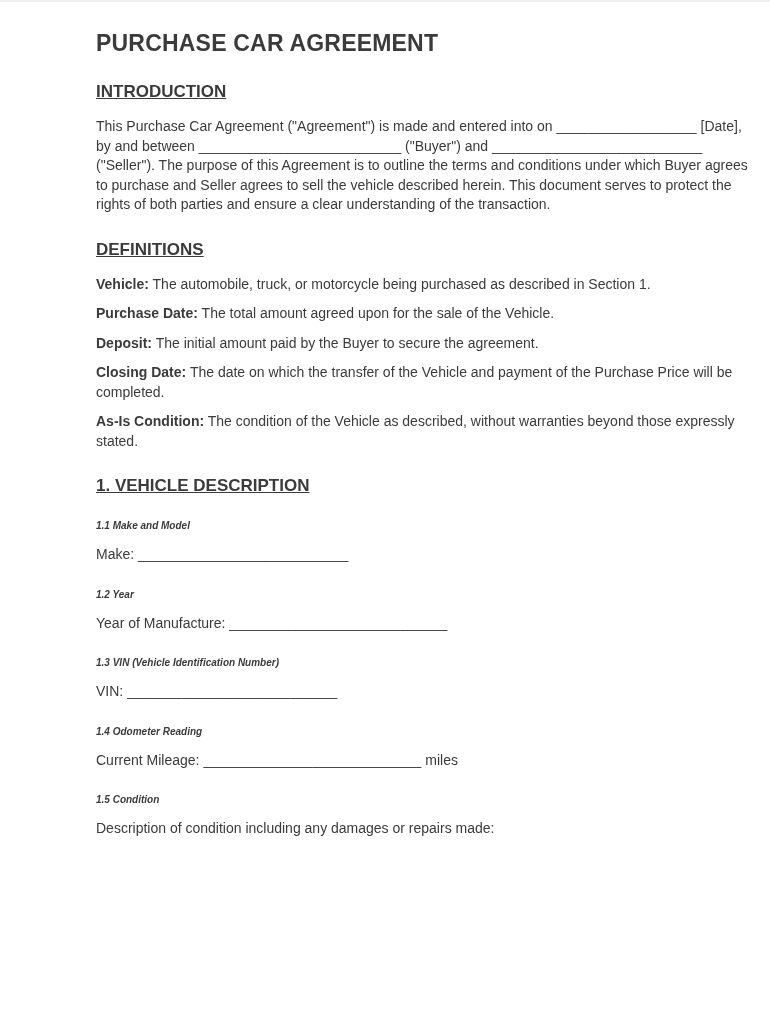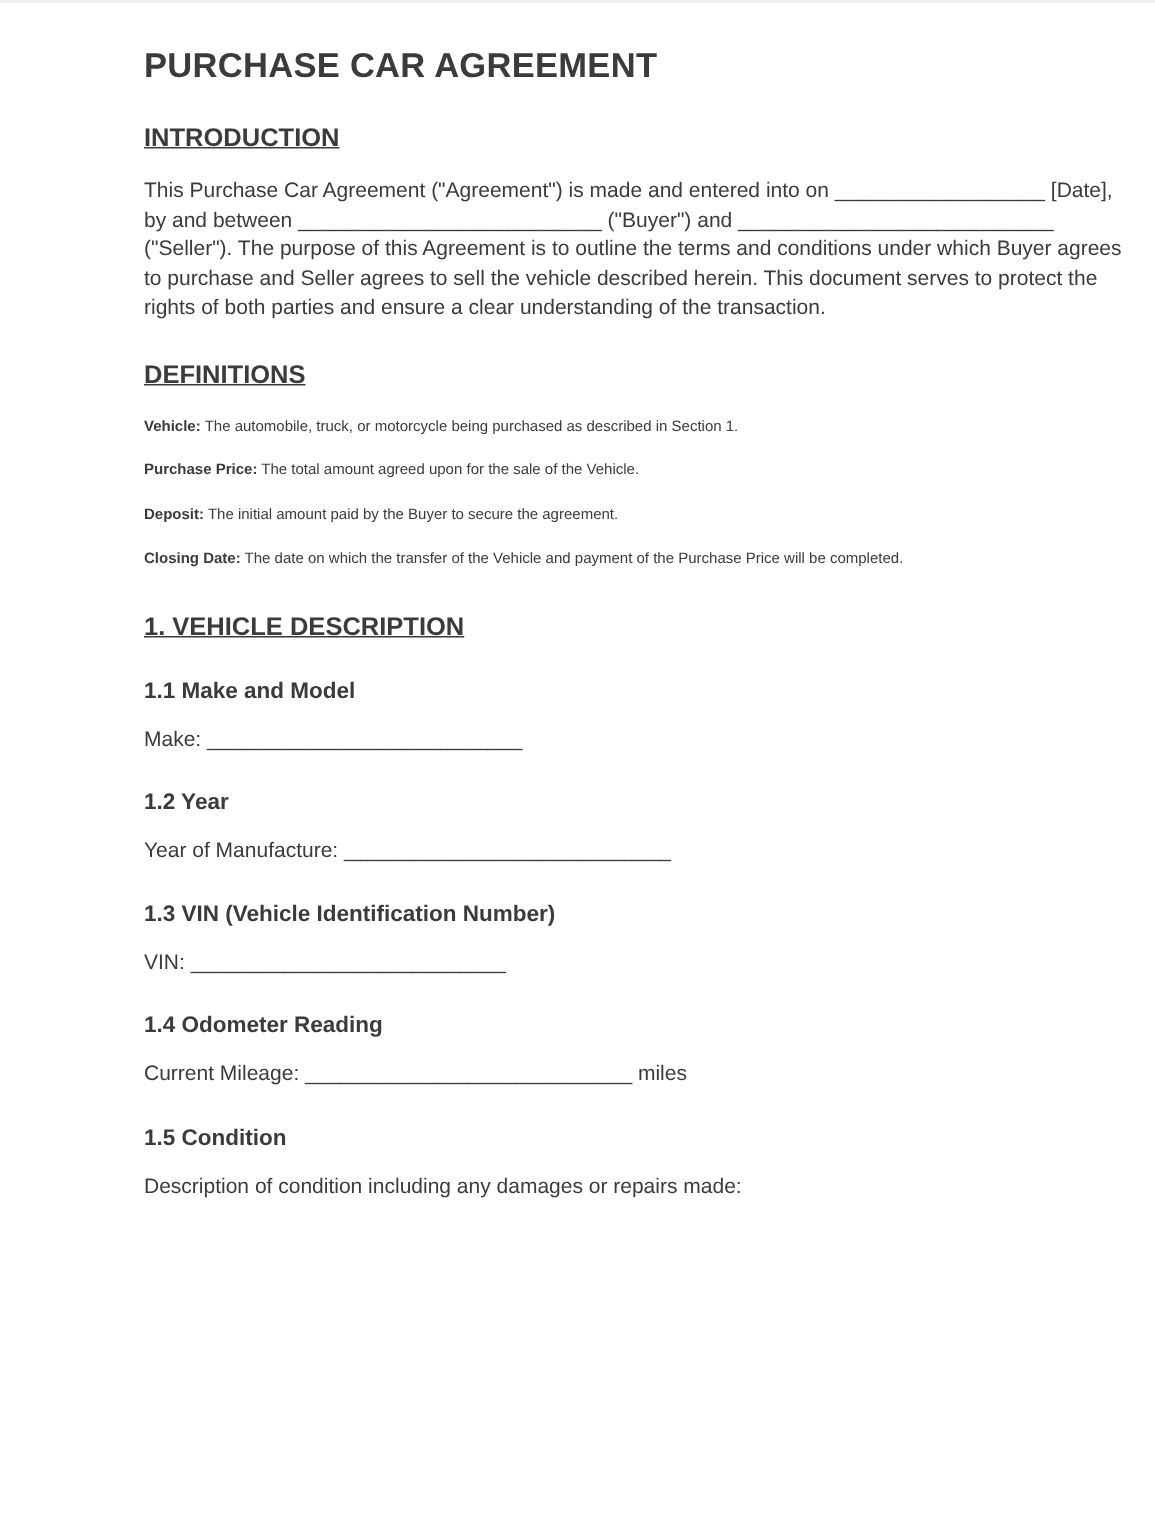--- a/index.html
+++ b/index.html
@@ -28,31 +28,32 @@
     margin: 0 0 25px 0;
     letter-spacing: 0.2px;
   }
   h2.section-heading {
     font-size: 17px;
     font-weight: 700;
     margin: 25px 0 15px 0;
     text-decoration: underline;
   }
   h3.subsection-heading {
-    font-size: 15px;
+    font-size: 10px;
     font-weight: 700;
     margin: 24px 0 14px 0;
+    font-style: italic;
   }
   p.body-text {
     font-size: 14px;
     line-height: 19.5px;
     margin: 0 0 14px 0;
   }
   p.def-item {
-    font-size: 10px;
+    font-size: 14px;
     line-height: 19.5px;
     margin: 0 0 10px 0;
   }
   .def-term { font-weight: 700; }
   p.field-row {
     font-size: 14px;
     line-height: 19.5px;
     margin: 0 0 13px 0;
   }
   .blank-line {
@@ -74,34 +75,38 @@
   <p class="body-text">This Purchase Car Agreement ("Agreement") is made and entered into on __________________ [Date], by and between __________________________ ("Buyer") and ___________________________ ("Seller"). The purpose of this Agreement is to outline the terms and conditions under which Buyer agrees to purchase and Seller agrees to sell the vehicle described herein. This document serves to protect the rights of both parties and ensure a clear understanding of the transaction.</p>
 
   <h2 class="section-heading">DEFINITIONS</h2>
 
   <p class="def-item">
     <span class="def-term">Vehicle:</span>
     <span>The automobile, truck, or motorcycle being purchased as described in Section 1.</span>
   </p>
 
   <p class="def-item">
-    <span class="def-term">Purchase Price:</span>
+    <span class="def-term">Purchase Date:</span>
     <span>The total amount agreed upon for the sale of the Vehicle.</span>
   </p>
 
   <p class="def-item">
     <span class="def-term">Deposit:</span>
     <span>The initial amount paid by the Buyer to secure the agreement.</span>
   </p>
 
   <p class="def-item">
     <span class="def-term">Closing Date:</span>
     <span>The date on which the transfer of the Vehicle and payment of the Purchase Price will be completed.</span>
   </p>
 
+  <p class="def-item">
+    <span class="def-term">As-Is Condition:</span>
+    <span>The condition of the Vehicle as described, without warranties beyond those expressly stated.</span>
+  </p>
 
   <h2 class="section-heading">1. VEHICLE DESCRIPTION</h2>
 
   <h3 class="subsection-heading">1.1 Make and Model</h3>
 
   <p class="field-row">
     <span>Make:</span>
     <span class="blank-line">___________________________</span>
   </p>
 

